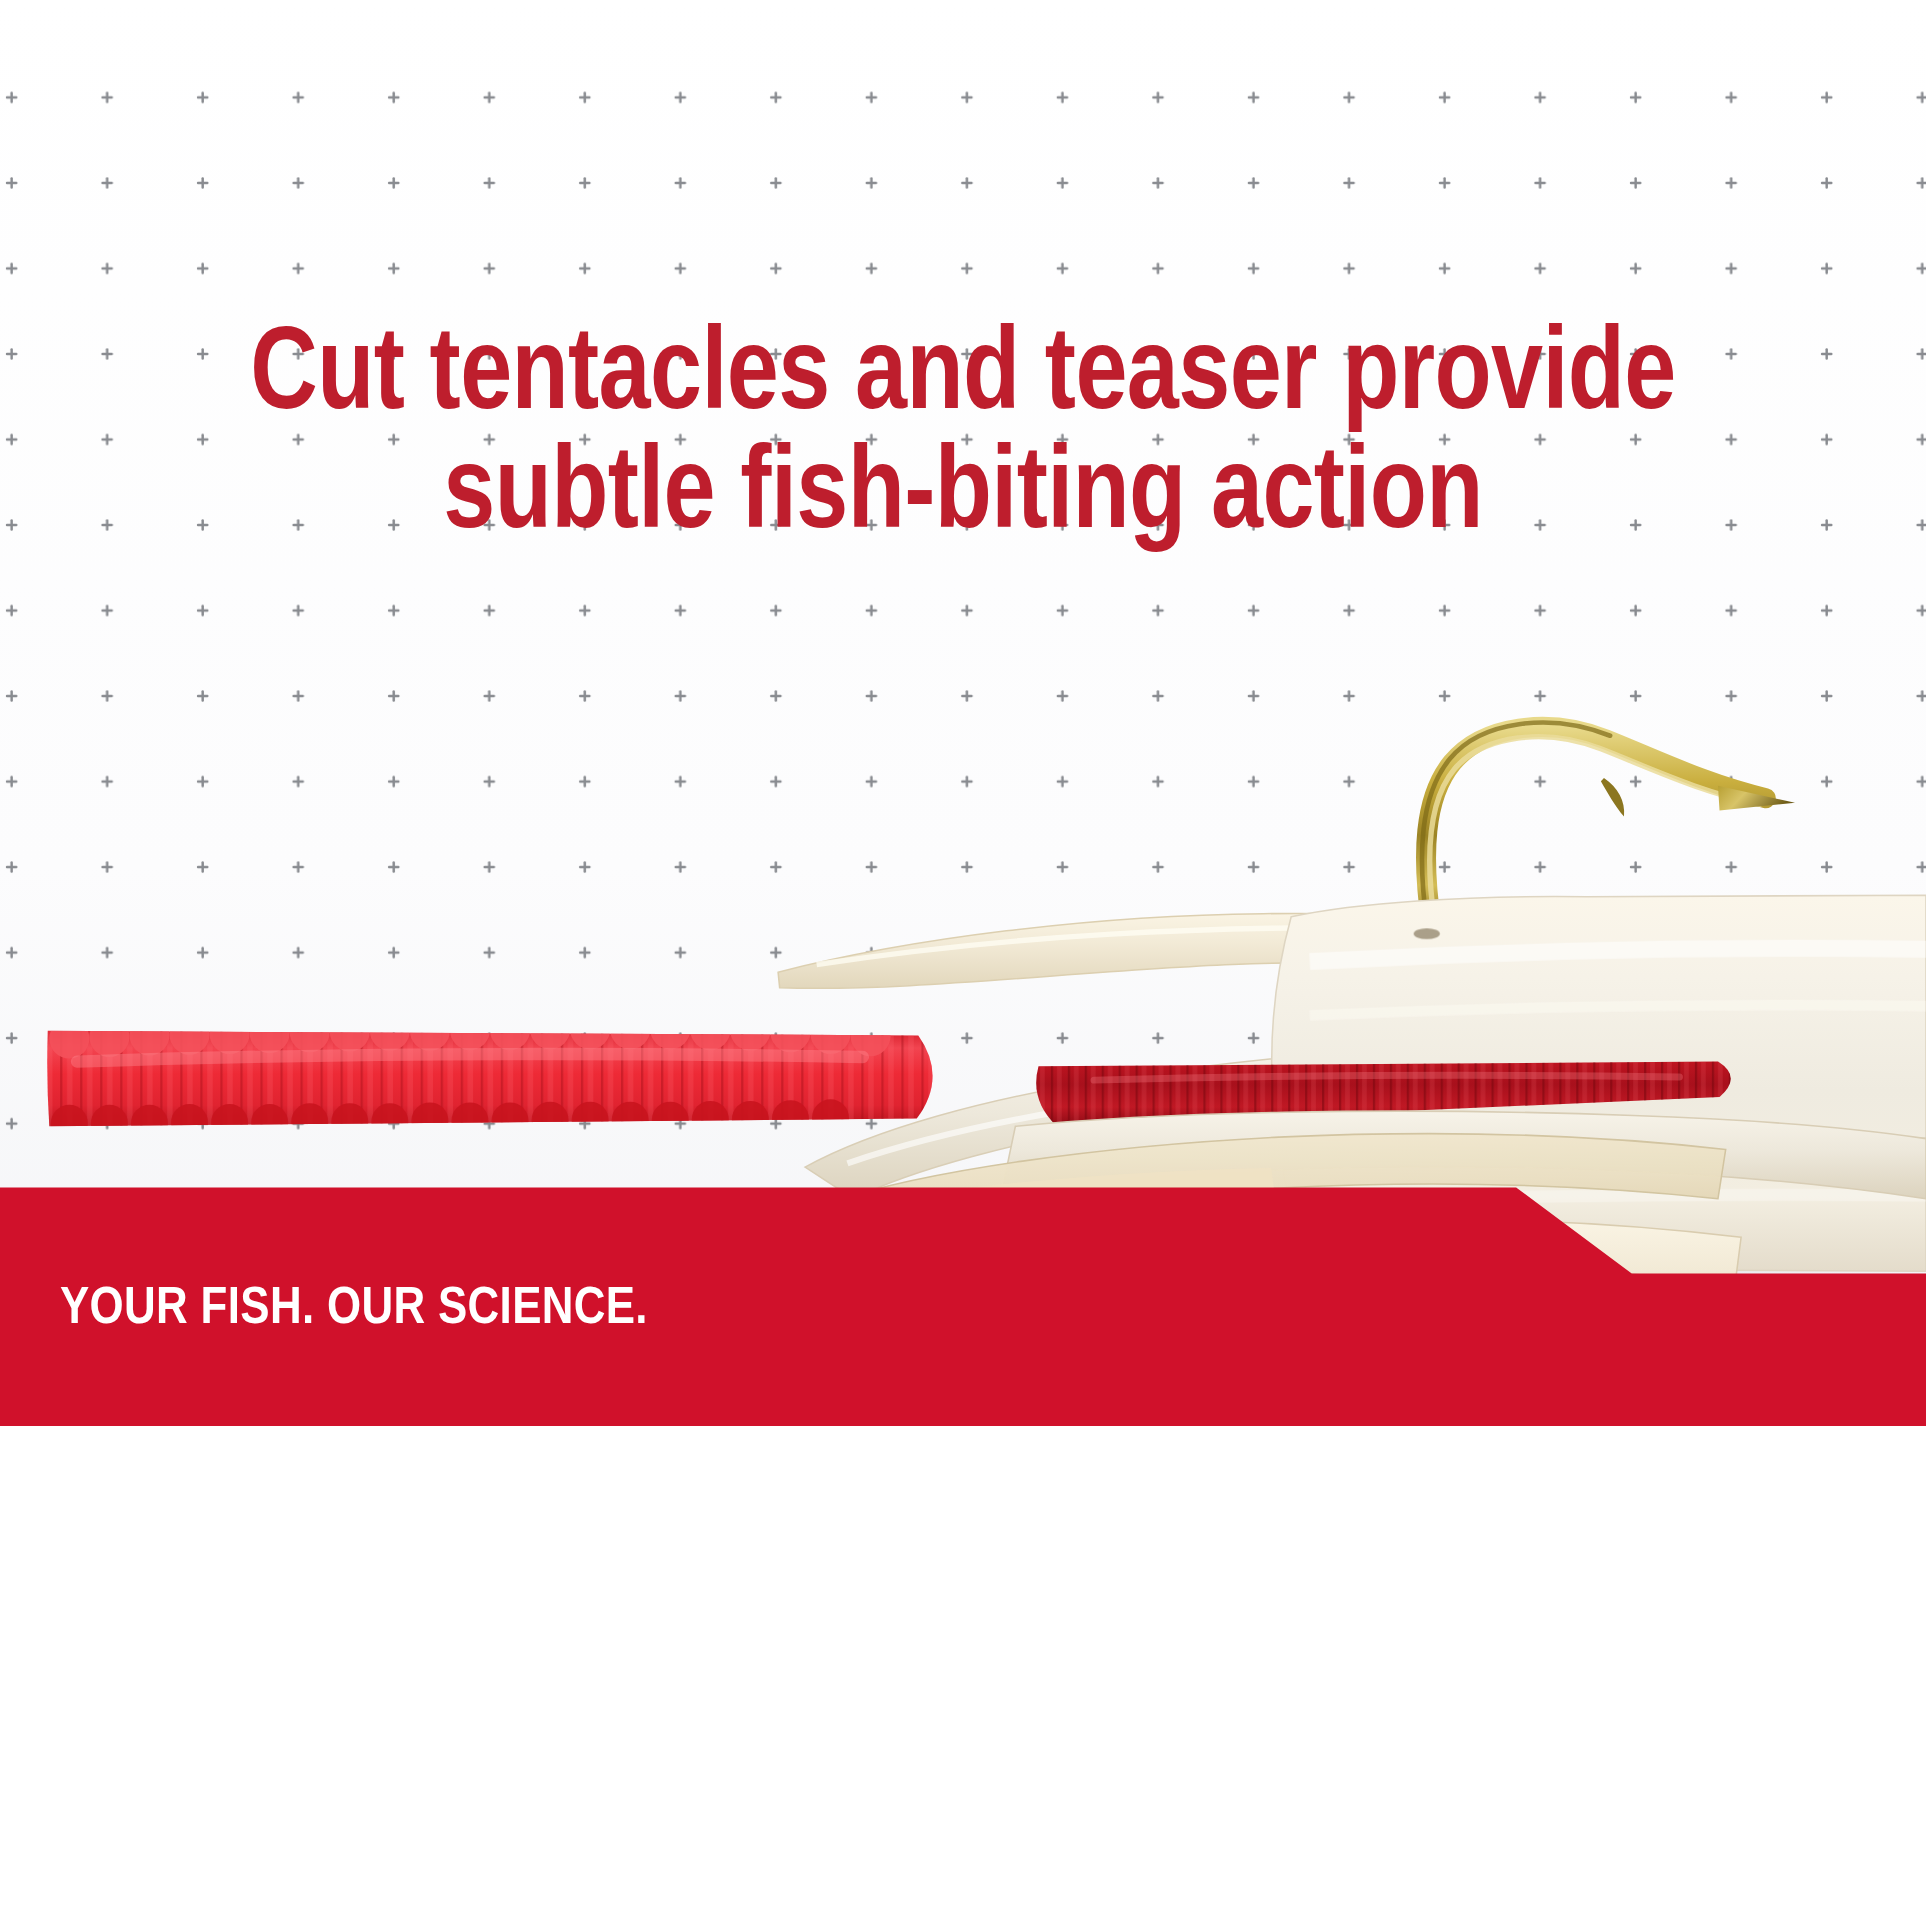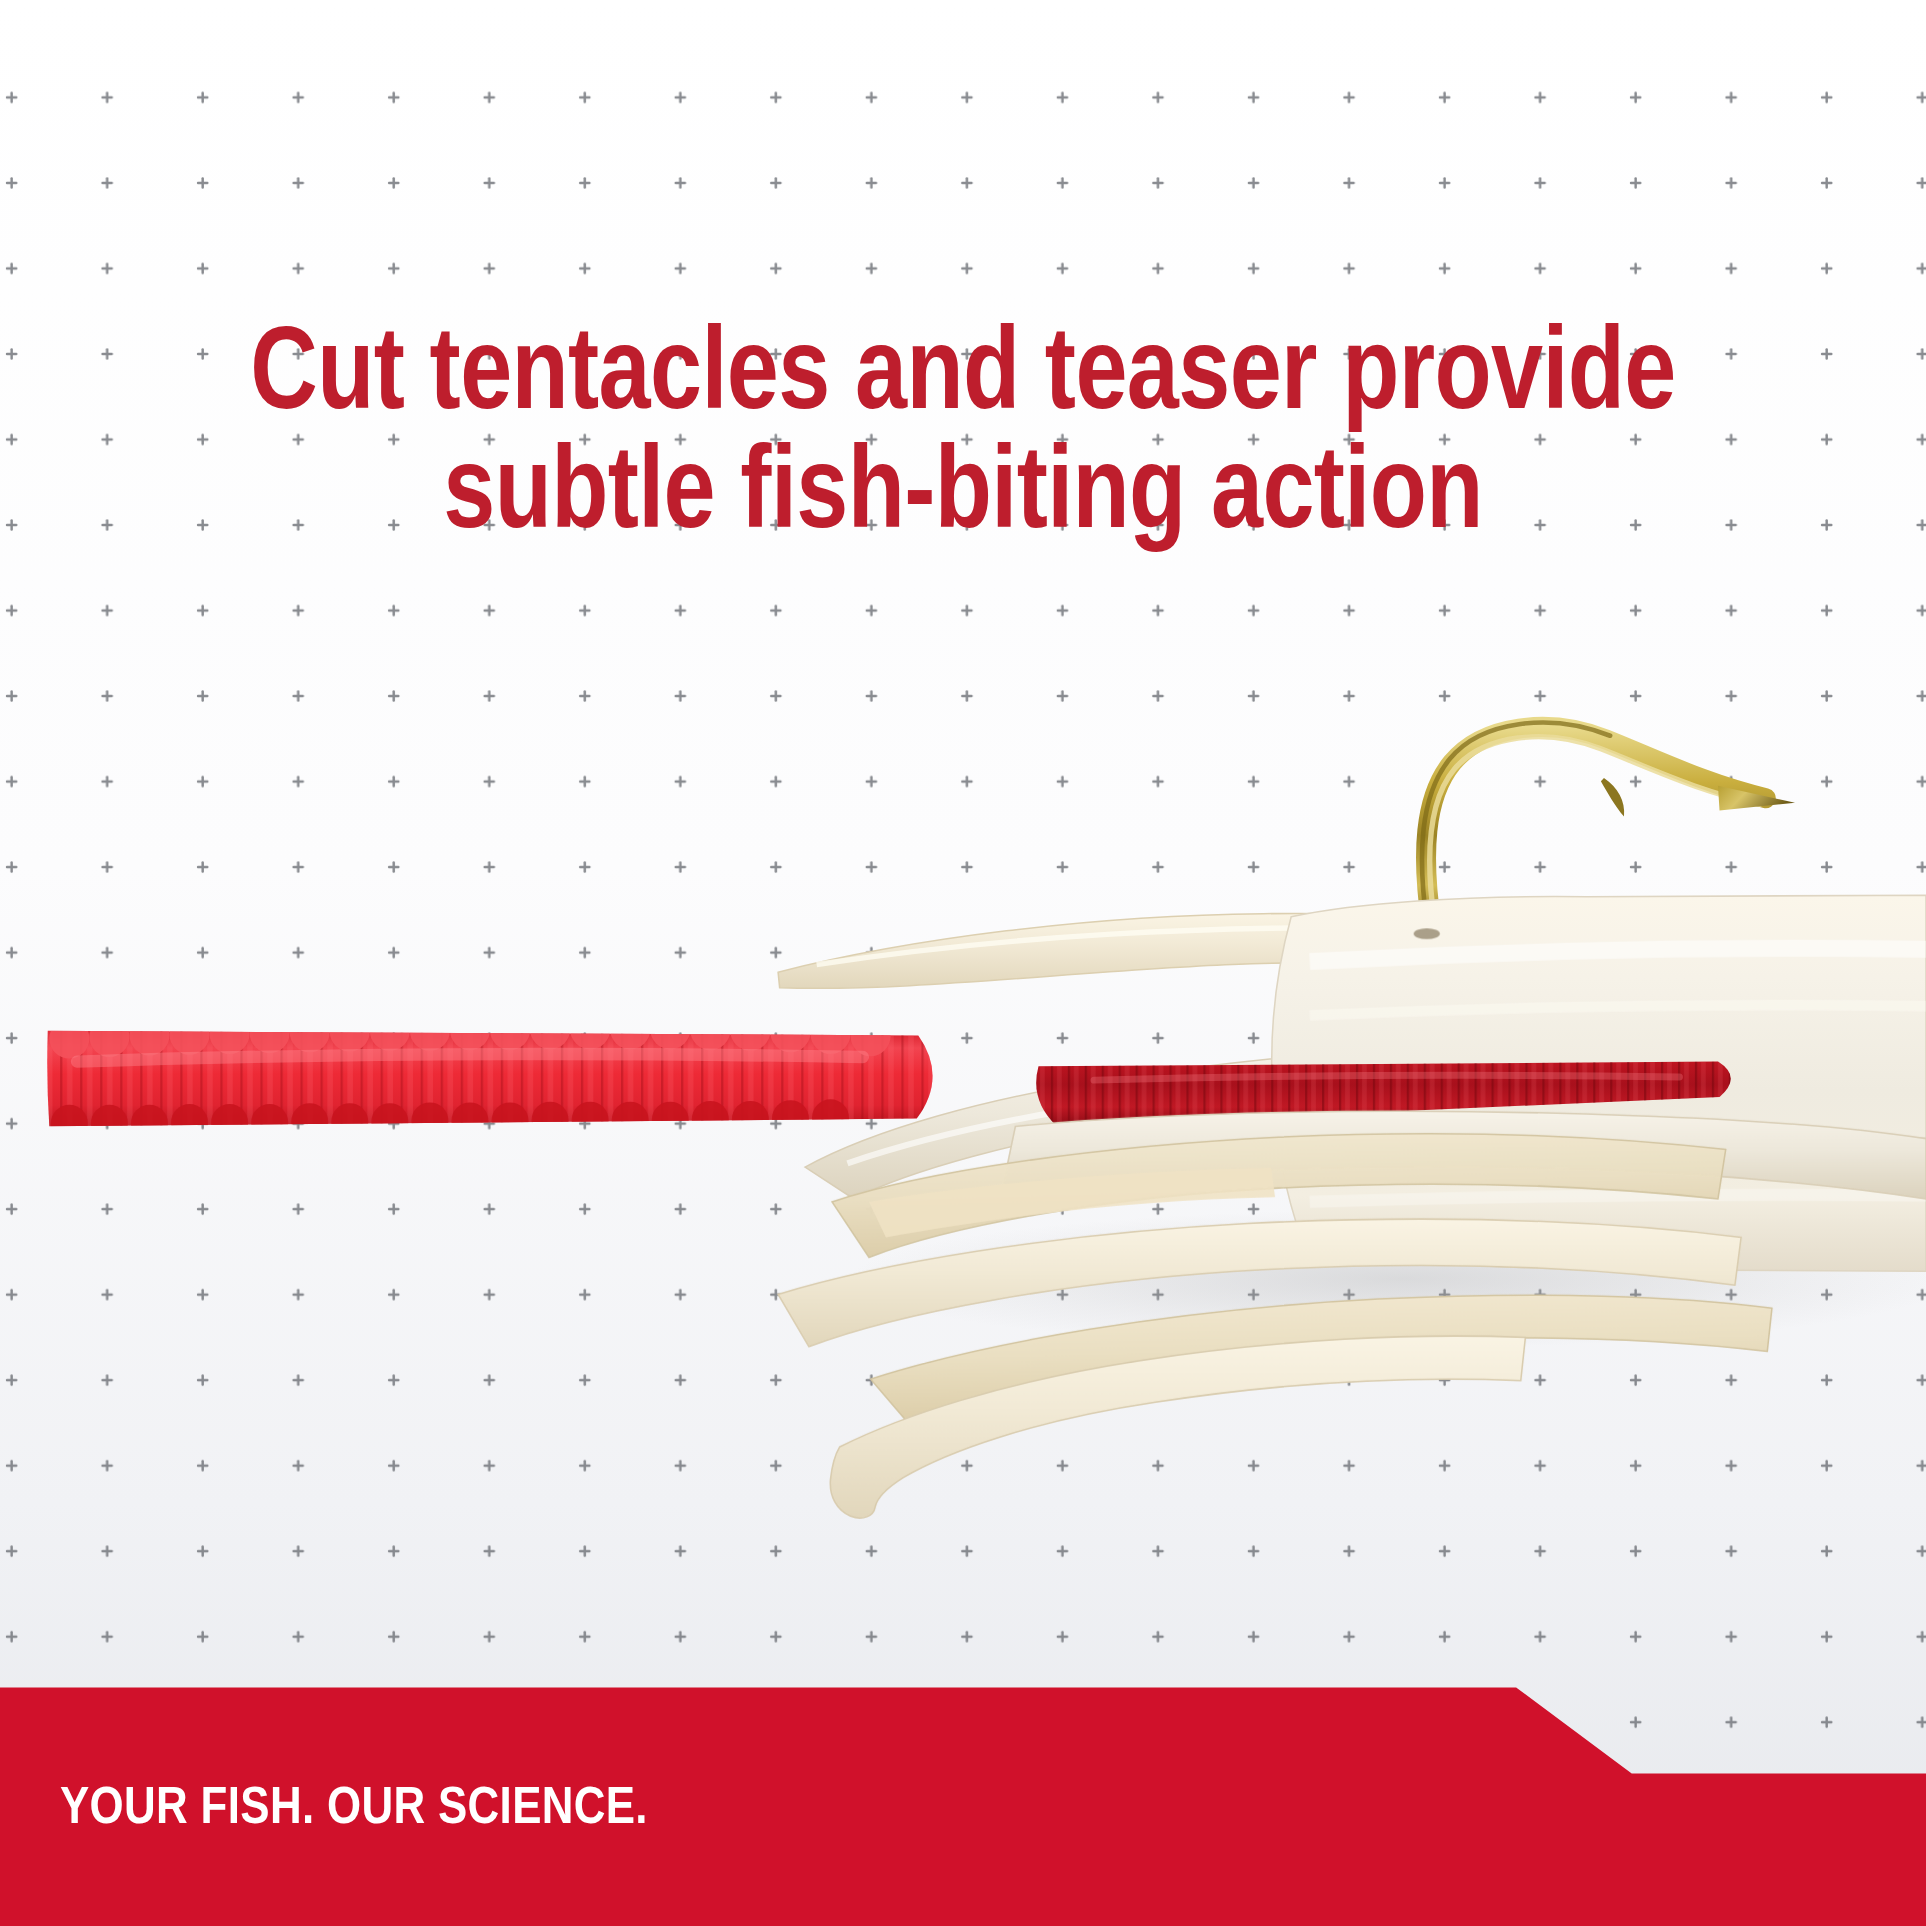--- a/index.html
+++ b/index.html
@@ -5,21 +5,21 @@
 <style>
   * { margin:0; padding:0; box-sizing:border-box; }
   html,body { width:1926px; height:1926px; }
   body {
     font-family:"Liberation Sans", sans-serif;
     background:#ffffff;
     overflow:hidden;
   }
   #card {
     position:relative;
-    width:1926px; height:1926px;
+    width:1926px; height:1426px;
     overflow:hidden;
     background:linear-gradient(180deg,#ffffff 0%,#fdfdfe 42%,#f2f3f5 76%,#e7e9ed 100%);
   }
   
   .grid-svg { position:absolute; inset:0; }
 
   
   .headline {
     position:absolute;
     left:0; right:0;

